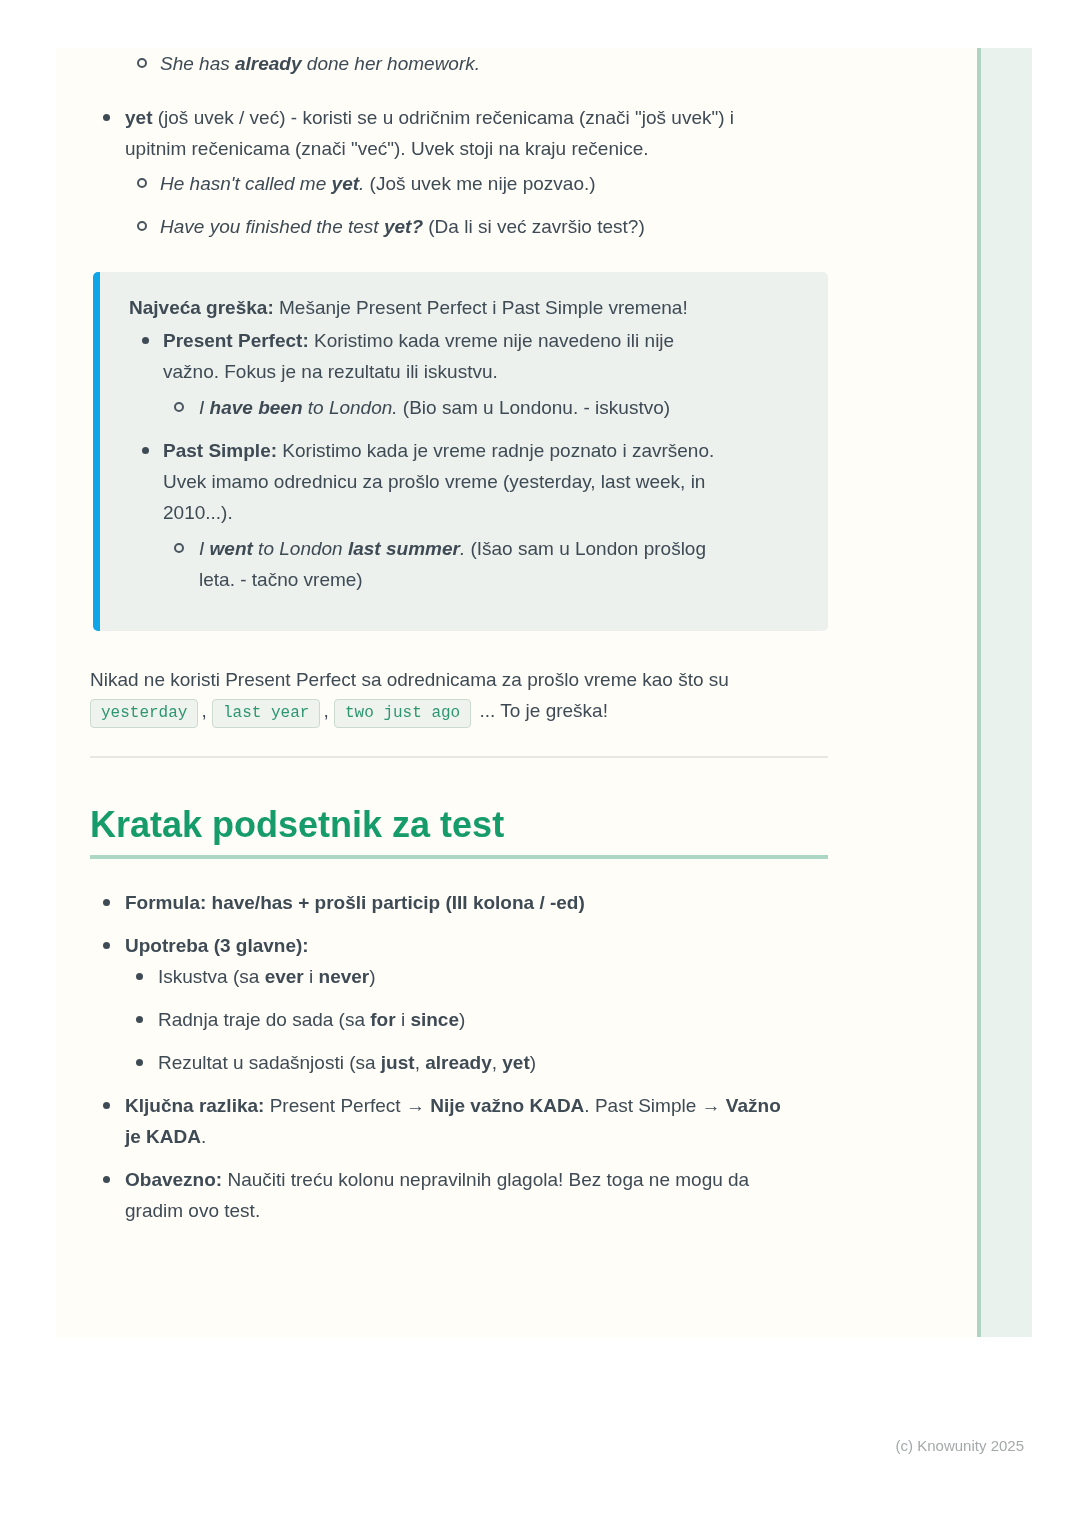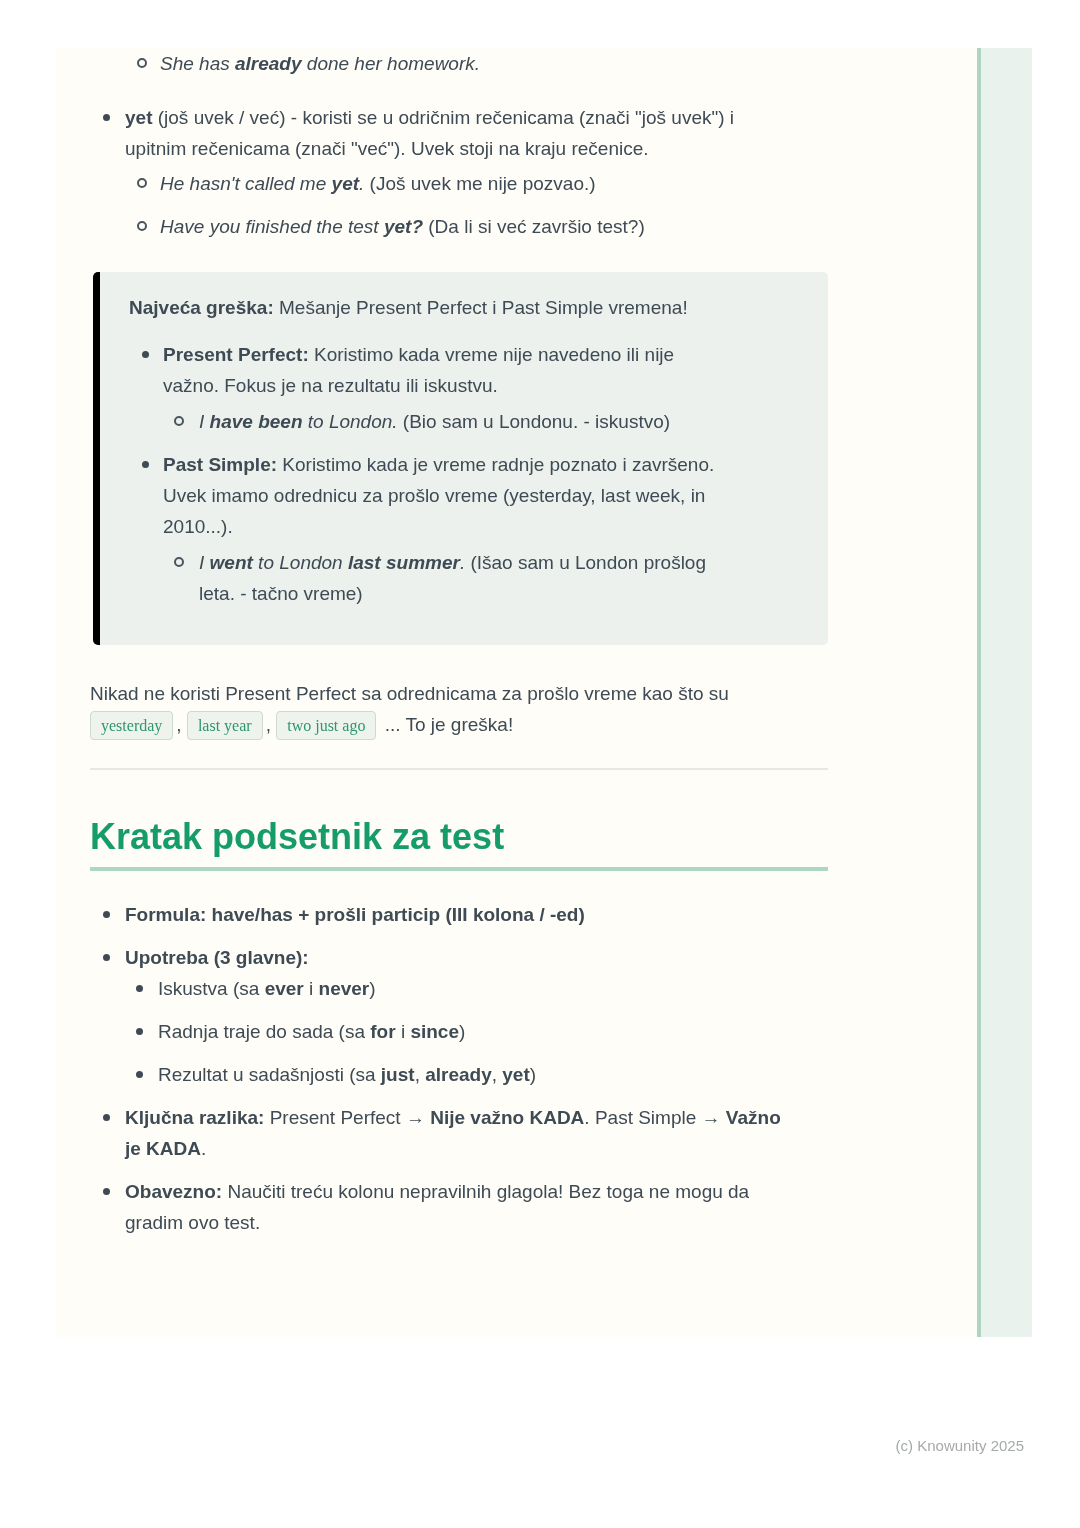--- a/index.html
+++ b/index.html
@@ -24,23 +24,23 @@
   .ex-first>li.li-hollow::before{left:47px;}
 
   .main-top{margin-top:23px;}
   .main-top>li{padding-left:35px;margin-bottom:12px;margin-top:12px;}
   .main-top>li.li-dot::before{left:13px;}
 
   .ex-nested{margin:4px 0 8px;}
   .ex-nested>li{padding-left:35px;margin-bottom:12px;}
   .ex-nested>li.li-hollow::before{left:12px;}
 
-  .callout{background:#edf1ed;border-left:7px solid #000000;border-radius:5px;margin:30px 0 0 3px;padding:20px 24px 24px 29px;}
+  .callout{background:#edf1ed;border-left:7px solid #0ea5e9;border-radius:5px;margin:30px 0 0 3px;padding:20px 24px 24px 29px;}
   .callout-title{margin:0;}
-  .c-list{margin-top:16px;}
+  .c-list{margin-top:2px;}
   .c-list>li{padding-left:34px;margin-bottom:12px;}
   .c-list>li.li-dot::before{left:13px;}
   .c-ex{margin:5px 0 8px;}
   .c-ex>li{padding-left:36px;margin-bottom:12px;}
   .c-ex>li.li-hollow::before{left:11px;}
 
   .warning{margin:33px 0 0 0;}
 
   .divider{border:none;height:2px;background:#e9e7e4;margin:28px 0 0 0;}
 
@@ -52,21 +52,21 @@
   .sub{margin:0 0 12px;}
   .sub>li{padding-left:33px;margin-bottom:12px;}
   .sub>li.li-dot::before{left:11px;}
 
   .footer{position:absolute;top:1436px;right:56px;font-size:15px;line-height:20px;color:#a6a9ab;}
 
   
   .sb{font-weight:700;}
   .si{font-style:italic;}
   .sc{
-    font-family:Liberation Serif, serif;
+    font-family:Liberation Mono, monospace;
     font-size:16px;color:#2d9671;background:#eef3ee;border:1px solid #ccdacf;
     border-radius:4px;padding:3px 10px;margin:0 3px 0 0;display:inline-block;line-height:21px;
     white-space:nowrap;
   }
 </style>
 </head>
 <body>
 
 <div class="page">
   <div class="stripe"></div>

